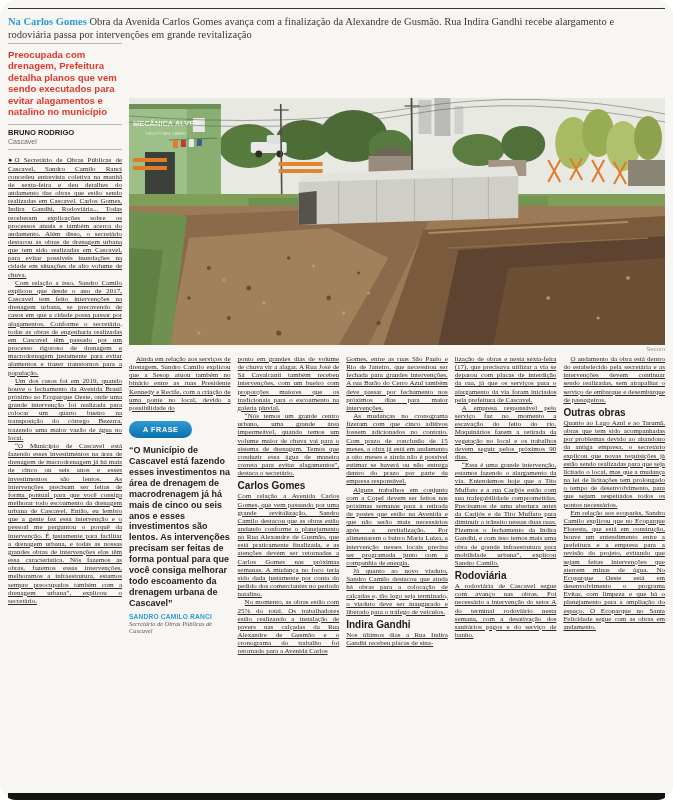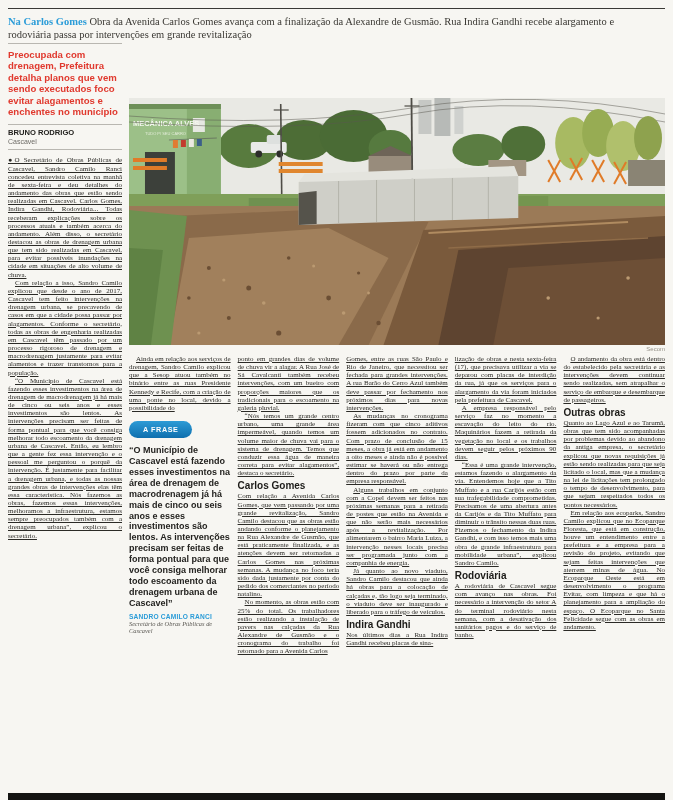--- a/index.html
+++ b/index.html
@@ -1,17 +1,17 @@
 <!DOCTYPE html>
 <html lang="pt"><head>
 <meta charset="utf-8">
 <style>
   html,body{margin:0;padding:0;}
   .page{position:relative;width:673px;height:800px;background:#f7f6f2;box-sizing:border-box;
-        padding:8px 8px 8px 8px;overflow:hidden;font-family:"Liberation Serif",serif;color:#262522;}
+        padding:8px 8px 8px 8px;overflow:hidden;font-family:"Liberation Serif",serif;color:#262522;border-radius:16px;}
   .toprule{border-top:1.5px solid #3a3936;margin-bottom:6px;}
   .kicker{font-family:"Liberation Serif",serif;font-size:10.5px;line-height:13px;color:#3a3833;width:640px;}
   .kicker .tag{font-weight:bold;color:#2b9cd8;font-family:"Liberation Serif",serif;}
   .headline{margin:6px 0 4px 0;font-family:"Liberation Sans",sans-serif;font-weight:800;
             font-size:37px;line-height:1.0;letter-spacing:-1.2px;color:#161513;}
   .content{display:flex;gap:7px;}
   .colF{width:114px;flex:none;}
   .main{flex:1;min-width:0;}
   .deckrule{border-top:1px solid #b9b7b1;margin:2px 0 5px 0;}
   .deck{font-family:"Liberation Sans",sans-serif;font-weight:600;font-size:9.6px;line-height:11.4px;color:#e0392e;margin-bottom:7px;}
@@ -42,27 +42,28 @@
   <div class="kicker">
     <span class="tag">Na Carlos Gomes</span>
     <span>Obra da Avenida Carlos Gomes avança com a finalização da Alexandre de Gusmão. Rua Indira Gandhi recebe alargamento e rodoviária passa por intervenções em grande revitalização</span>
   </div>
 
 
   <div class="content">
 
     <div class="colF body">
       <div class="deckrule"></div>
-      <div class="deck">Preocupada com drenagem, Prefeitura detalha planos que vem sendo executados foco evitar alagamentos e enchentes no município</div>
+      <div class="deck">Preocupada com drenagem, Prefeitura detalha planos que vem sendo executados para evitar alagamentos e natalino no município</div>
       <div class="bylinebox">
         <div class="byline-author">BRUNO RODRIGO</div>
         <div class="byline-place">Cascavel</div>
       </div>
       <p>●O Secretário de Obras Públicas de Cascavel, Sandro Camilo Ranci concedeu entrevista coletiva na manhã de sexta-feira e deu detalhes do andamento das obras que estão sendo realizadas em Cascavel. Carlos Gomes, Indira Gandhi, Rodoviária... Todas receberam explicações sobre os processos atuais e também acerca do andamento. Além disso, o secretário destacou as obras de drenagem urbana que tem sido realizadas em Cascavel, para evitar possíveis inundações na cidade em situações de alto volume de chuva.</p>
       <p class="ind">Com relação a isso, Sandro Camilo explicou que desde o ano de 2017, Cascavel tem feito intervenções na drenagem urbana, se precavendo de casos em que a cidade possa passar por alagamentos. Conforme o secretário, todas as obras de engenharia realizadas em Cascavel têm passado por um processo rigoroso de drenagem e macrodrenagem justamente para evitar alamentos e trazer transtornos para a população.</p>
+      <p class="ind">Um dos casos foi em 2019, quando houve o fechamento da Avenida Brasil próximo ao Ecoparque Oeste, onde uma grande intervenção foi realizada para colocar um quarto bueiro na transposição do córrego Bezerra, trazendo uma maior vazão de água no local.</p>
       <p class="ind">“O Município de Cascavel está fazendo esses investimentos na área de drenagem de macrodrenagem já há mais de cinco ou seis anos e esses investimentos são lentos. As intervenções precisam ser feitas de forma pontual para que você consiga melhorar todo escoamento da drenagem urbana de Cascavel. Então, eu lembro que a gente fez essa intervenção e o pessoal me perguntou o porquê da intervenção. É justamente para facilitar a drenagem urbana, e todas as nossas grandes obras de intervenções elas têm essa característica. Nós fazemos as obras, fazemos essas intervenções, melhoramos a infraestrutura, estamos sempre preocupados também com a drenagem urbana”, explicou o secretário.</p>
     </div>
 
     <div class="main">
       <div class="photo">
         <svg viewBox="0 0 537 247" preserveAspectRatio="none">
 
           <rect x="0" y="0" width="537" height="110" fill="#e9e9e4"></rect>
 
           <rect x="290" y="2" width="13" height="34" fill="#c6c8c5"></rect>
@@ -193,21 +194,21 @@
 
         <div class="c">
           <p>ponto em grandes dias de volume de chuva vir a alagar. A Rua José de Sá Cavalcanti também recebeu intervenções, com um bueiro com proporções maiores que os tradicionais para o escoamento na galeria pluvial.</p>
           <p class="ind">“Nós temos um grande centro urbano, uma grande área impermeável, quando temos um volume maior de chuva vai para o sistema de drenagem. Temos que conduzir essa água de maneira correta para evitar alagamentos”, destaca o secretário.</p>
           <div class="subhead">Carlos Gomes</div>
           <p>Com relação a Avenida Carlos Gomes, que vem passando por uma grande revitalização, Sandro Camilo destacou que as obras estão andando conforme o planejamento na Rua Alexandre de Gusmão, que está praticamente finalizada, e as atenções devem ser retornadas a Carlos Gomes nas próximas semanas. A mudança no foco teria sido dada justamente por conta do pedido dos comerciantes no período natalino.</p>
           <p class="ind">No momento, as obras estão com 25% do total. Os trabalhadores estão realizando a instalação de pavers nas calçadas da Rua Alexandre de Gusmão e o cronograma do trabalho foi retornado para a Avenida Carlos</p>
         </div>
 
         <div class="c">
-          <p>Gomes, entre as ruas São Paulo e Rio de Janeiro, que necessitou ser fechada para grandes intervenções. A rua Barão do Cerro Azul também deve passar por fechamento nos próximos dias para novas intervenções.</p>
+          <p>Gomes, entre as ruas São Paulo e Rio de Janeiro, que necessitou ser fechada para grandes intervenções. A rua Barão do Cerro Azul também deve passar por fechamento nos próximos dias para maior intervenções.</p>
           <p class="ind">As mudanças no cronograma fizeram com que cinco aditivos fossem adicionados no contrato. Com prazo de conclusão de 15 meses, a obra já está em andamento a oito meses e ainda não é possível estimar se haverá ou não entrega dentro do prazo por parte da empresa responsável.</p>
           <p class="ind">Alguns trabalhos em conjunto com a Copel devem ser feitos nas próximas semanas para a retirada de postes que estão na Avenida e que não serão mais necessários após a revitalização. Por alimentarem o bairro Maria Luiza, a intervenção nesses locais precisa ser programada junto com a companhia de energia.</p>
           <p class="ind">Já quanto ao novo viaduto, Sandro Camilo destacou que ainda há obras para a colocação de calçadas e, tão logo seja terminado, o viaduto deve ser inaugurado e liberado para o tráfego de veículos.</p>
           <div class="subhead">Indira Gandhi</div>
           <p>Nos últimos dias a Rua Indira Gandhi recebeu placas de sina-</p>
         </div>
 
         <div class="c">
           <p>lização de obras e nesta sexta-feira (17), que precisava utilizar a via se deparou com placas de interdição da rua, já que os serviços para o alargamento da via foram iniciados pela prefeitura de Cascavel.</p>
           <p class="ind">A empresa responsável pelo serviço faz no momento a escavação do leito do rio. Maquinários fazem a retirada da vegetação no local e os trabalhos devem seguir pelos próximos 90 dias.</p>

